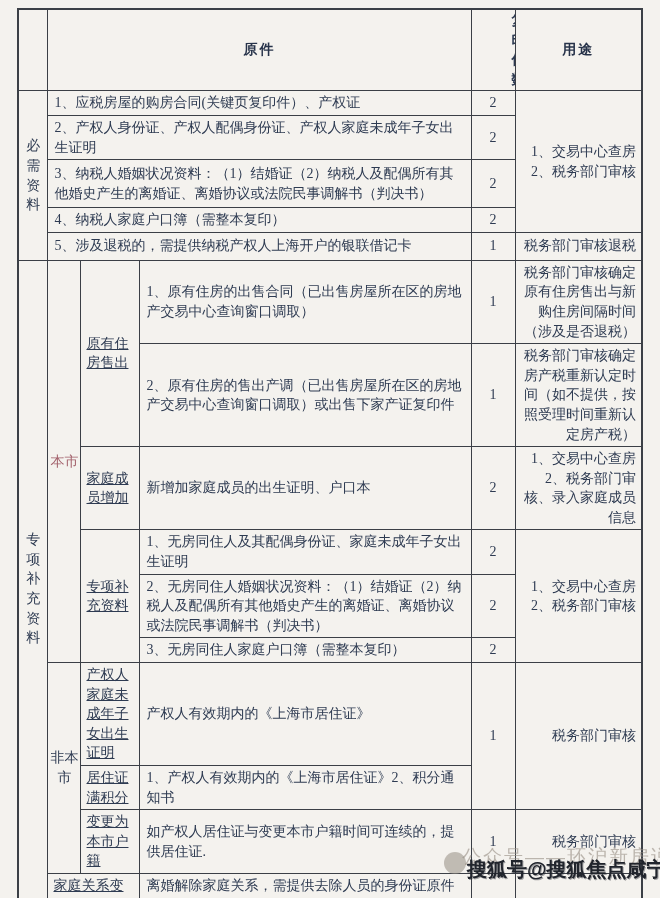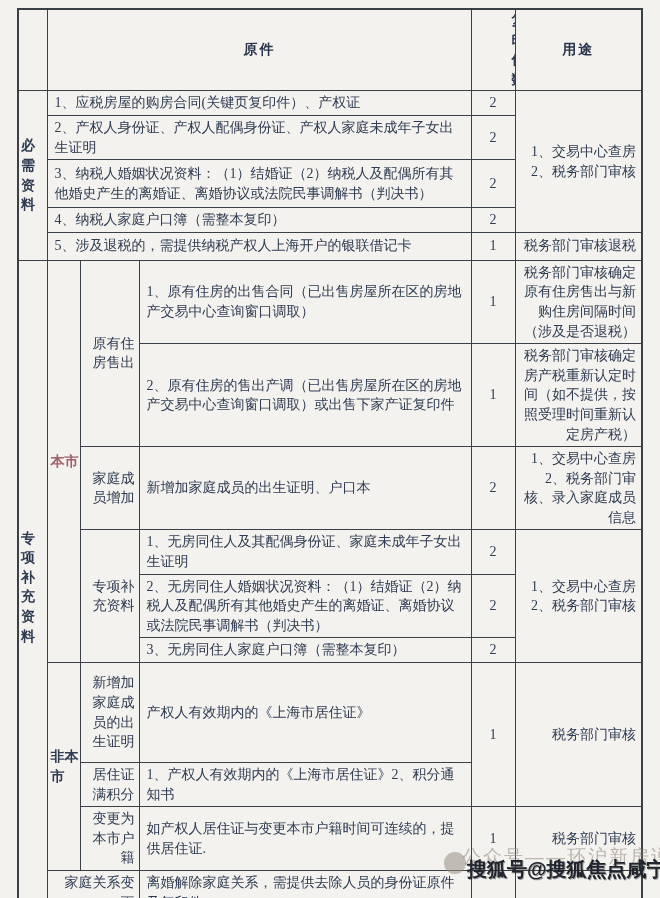--- a/index.html
+++ b/index.html
@@ -34,32 +34,33 @@
     line-height:1.4;
     vertical-align:middle;
     overflow:hidden;
   }
   th.big{font-size:19px;font-weight:bold;letter-spacing:2px;color:#27334a;}
   th.small{font-size:13px;font-weight:bold;white-space:pre-line;line-height:1.3;padding-left:40px;}
   td.item{text-align:left;padding:2px 6px;}
   td.copies{text-align:center;padding:0;}
   td.purpose{text-align:right;padding:2px 5px;white-space:pre-line;}
   td.vlabel{
+    text-align:center;
     padding:0 2px;
     word-break:break-all;
     line-height:2.1;
     font-size:15px;
     letter-spacing:0;
-    font-weight:bold;
   }
   td.cat{
-    text-align:right;
+    text-align:left;
     padding:2px 5px;
     word-break:break-all;
     line-height:1.6;
+    text-decoration:underline;
   }
   td.red{color:#a2616b;}
   
   tr.r0{height:40px} tr.r1{height:24px} tr.r2{height:44px} tr.r3{height:48px}
   tr.r4{height:24px} tr.r5{height:28px} tr.r6{height:74px} tr.r7{height:96px}
   tr.r8{height:78px} tr.r9{height:44px} tr.r10{height:62px} tr.r11{height:24px}
   tr.r12{height:100px} tr.r13{height:44px} tr.r14{height:54px} tr.r15{height:40px}
   
   .wm-light{
     position:absolute;left:462px;top:844px;
@@ -161,21 +162,21 @@
       <td class="item">2、无房同住人婚姻状况资料：（1）结婚证（2）纳税人及配偶所有其他婚史产生的离婚证、离婚协议或法院民事调解书（判决书）</td>
       <td class="copies">2</td>
     </tr>
     <tr class="r11">
       <td class="item">3、无房同住人家庭户口簿（需整本复印）</td>
       <td class="copies">2</td>
     </tr>
 
     <tr class="r12">
       <td rowspan="3" class="vlabel">非本市</td>
-      <td class="cat">新增加家庭成员的出生证明</td>
+      <td class="cat">产权人家庭未成年子女出生证明</td>
       <td class="item">产权人有效期内的《上海市居住证》</td>
       <td rowspan="2" class="copies">1</td>
       <td rowspan="2" class="purpose">税务部门审核</td>
     </tr>
     <tr class="r13">
       <td class="cat">居住证满积分</td>
       <td class="item">1、产权人有效期内的《上海市居住证》2、积分通知书</td>
     </tr>
     <tr class="r14">
       <td class="cat">变更为本市户籍</td>

